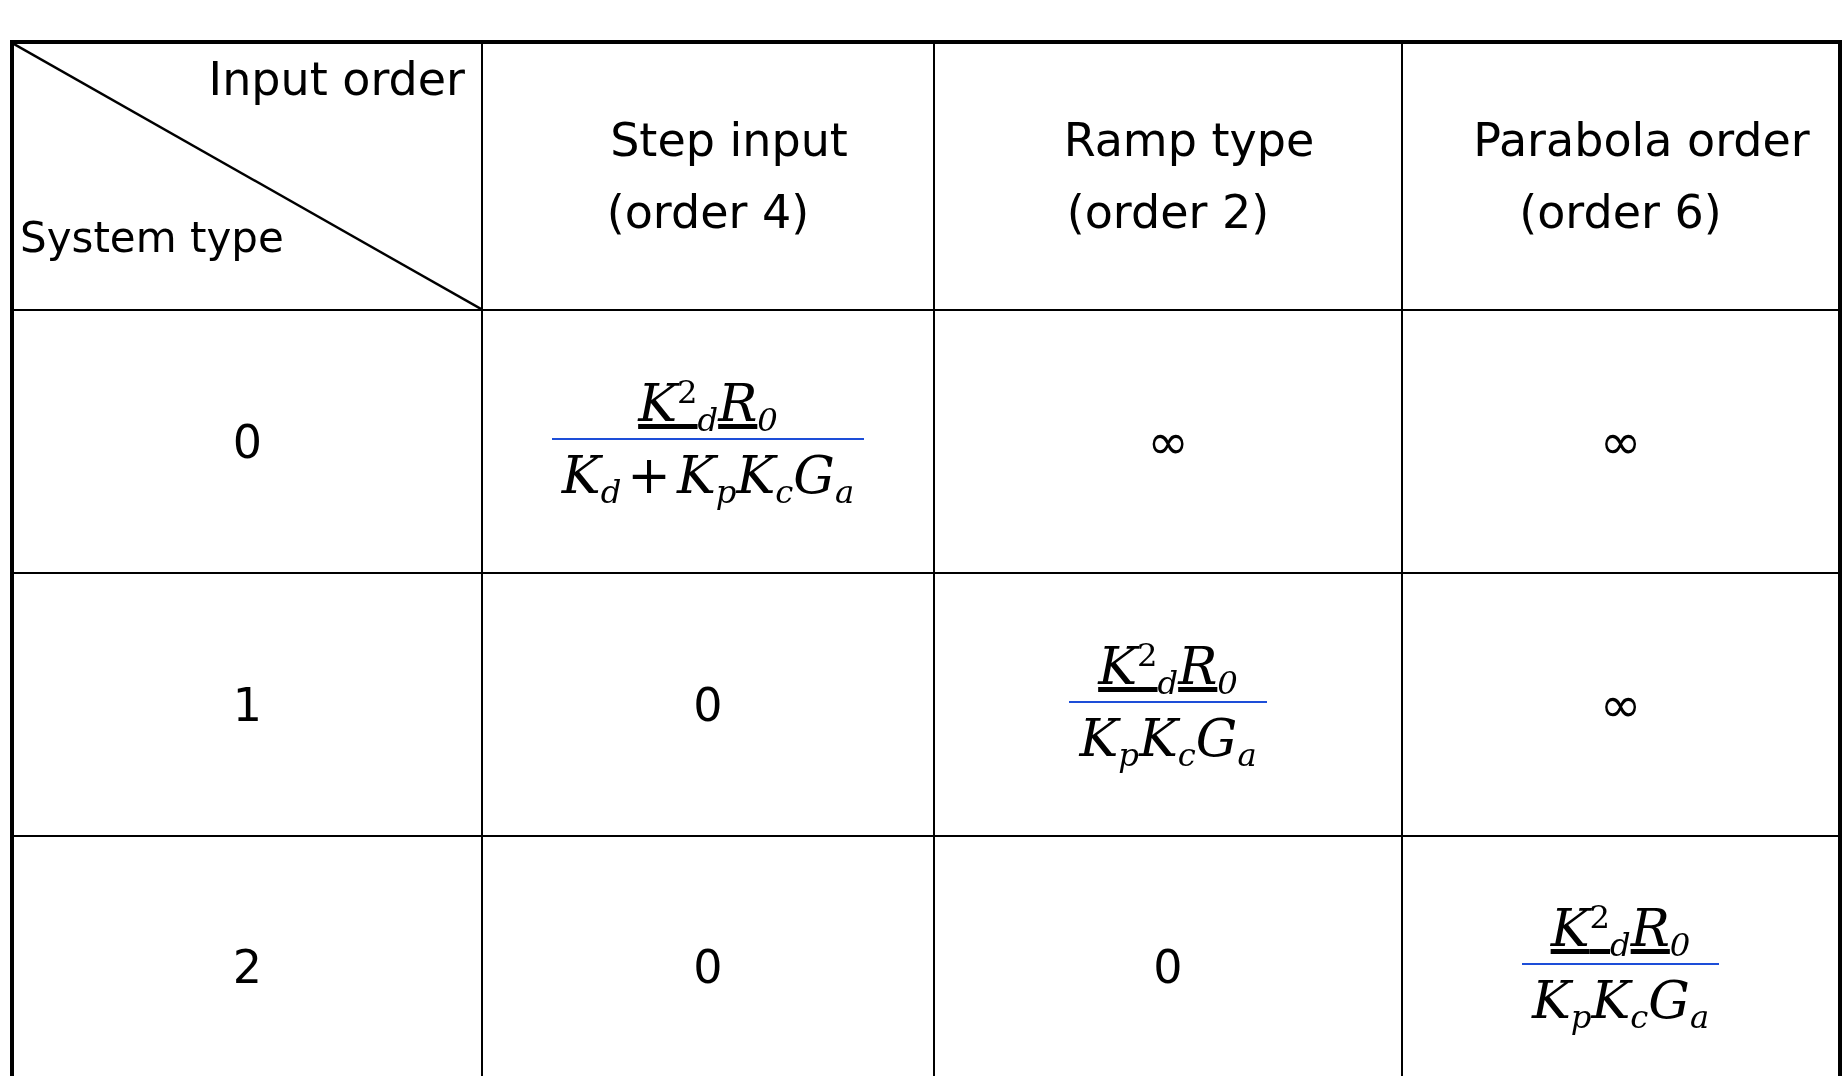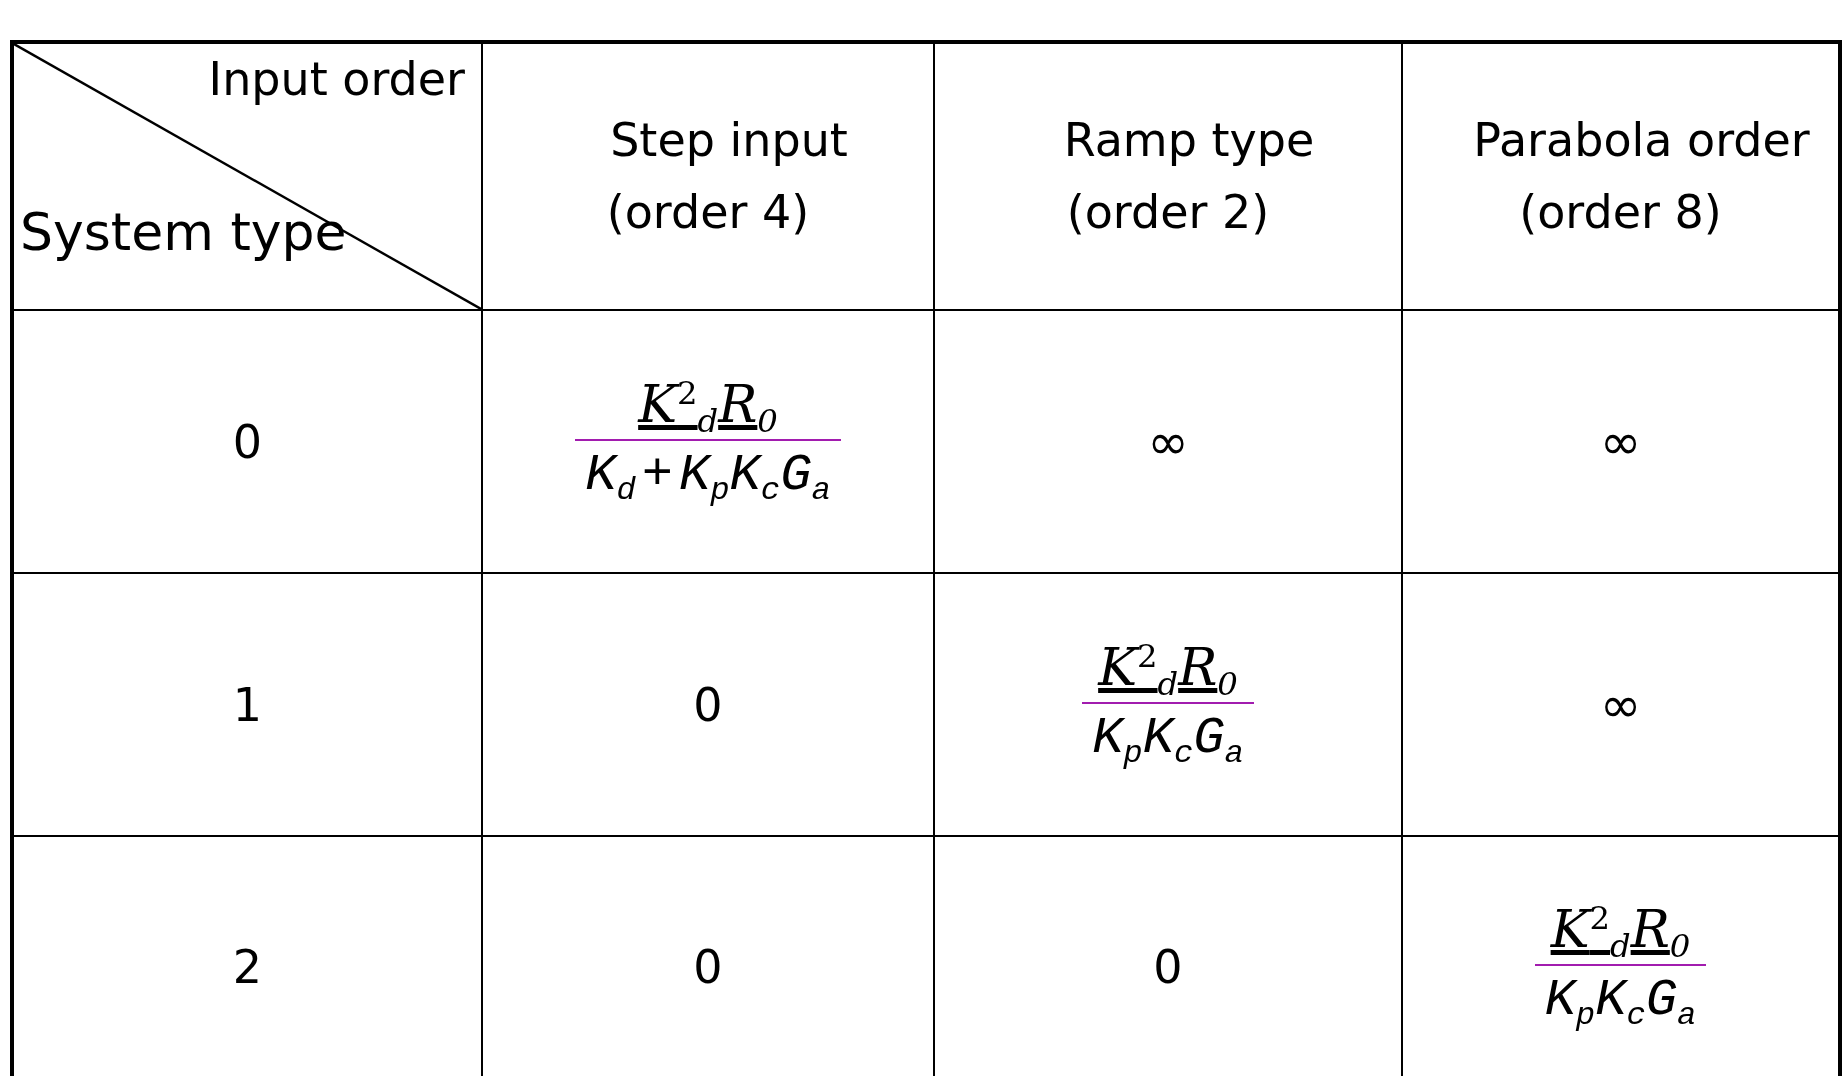--- a/index.html
+++ b/index.html
@@ -69,21 +69,21 @@
     top: 10px;
     right: 16px;
     font-size: 46px;
     line-height: 1.1;
     white-space: nowrap;
   }
   .corner .lbl-system {
     position: absolute;
     bottom: 48px;
     left: 6px;
-    font-size: 52px;
+    font-size: 42px;
     line-height: 1.1;
     white-space: nowrap;
   }
 
   
   .colhead {
     font-size: 46px;
     line-height: 1.55;
   }
   .colhead .l1 { display: block; padding-left: 42px; }
@@ -114,24 +114,23 @@
     line-height: 1.12;
   }
   .frac .num {
     display: block;
     padding: 0 10px 0 10px;
     white-space: nowrap;
     text-decoration: underline;
   }
   .frac .den {
     display: block;
-    border-top: 2px solid #a21caf;
+    border-top: 2px solid #1d4ed8;
     padding: 6px 10px 0 10px;
     white-space: nowrap;
-    font-family: Liberation Mono, monospace;
   }
   .frac sub {
     font-size: 0.62em;
     vertical-align: -0.30em;
     font-style: italic;
   }
   .frac sup {
     font-size: 0.62em;
     vertical-align: 0.55em;
     font-style: normal;
@@ -173,21 +172,21 @@
         <span class="l2">(order 4)</span>
       </td>
 
       <td class="colhead">
         <span class="l1">Ramp type</span>
         <span class="l2">(order 2)</span>
       </td>
 
       <td class="colhead">
         <span class="l1">Parabola order</span>
-        <span class="l2">(order 8)</span>
+        <span class="l2">(order 6)</span>
       </td>
     </tr>
 
     <tr class="r-body">
 
       <td class="rowlabel">0</td>
 
       <td>
         <span class="frac">
           <span class="num"><span>K</span><sup>2</sup><sub>d</sub><span class="upR">R</span><sub>0</sub></span>

